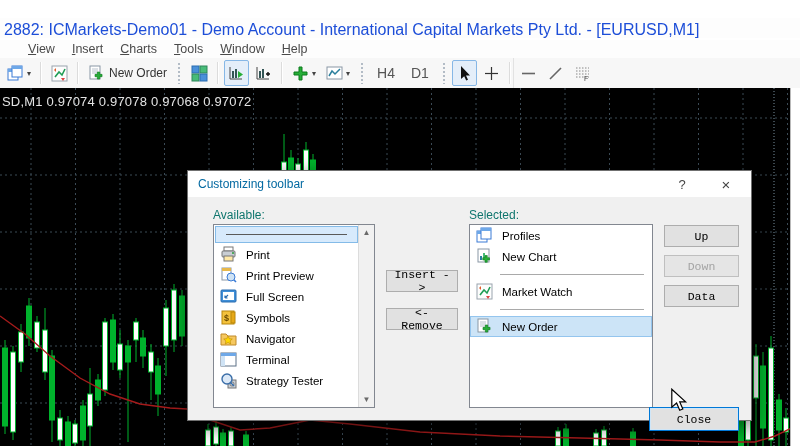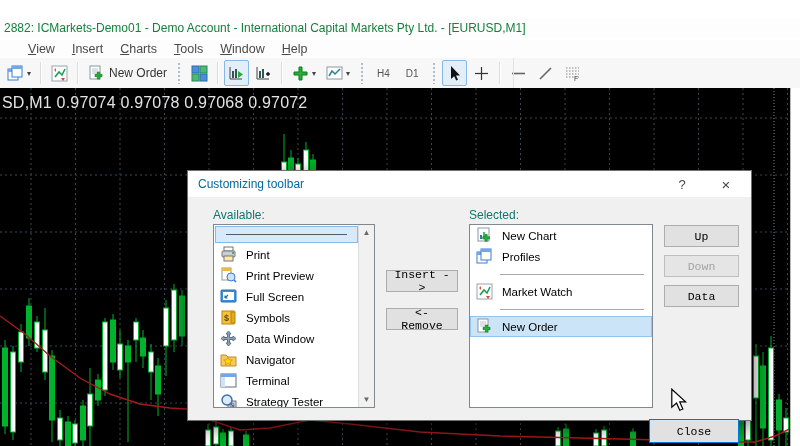--- a/index.html
+++ b/index.html
@@ -1,42 +1,42 @@
 <!DOCTYPE html>
 <html><head>
 <meta charset="utf-8">
 <style>
   html,body{margin:0;padding:0;background:#fff;}
   #app{position:relative;width:800px;height:446px;background:#fff;overflow:hidden;
        font-family:"Liberation Sans","DejaVu Sans",sans-serif;font-size:12px;color:#222;}
 
   
   #titlebar{position:absolute;left:0;top:18px;width:800px;height:20px;background:#fdfdfd;}
-  #title-text{position:absolute;left:4px;top:3px;color:#15803d;font-size:12px;white-space:nowrap;}
+  #title-text{position:absolute;left:4px;top:3px;color:#1d4ed8;font-size:16px;white-space:nowrap;}
   #menubar{position:absolute;left:0;top:40px;width:800px;height:18px;background:#fdfdfd;display:flex;align-items:center;padding-left:28px;box-sizing:border-box;}
   .menu-item{margin-right:17px;color:#4a4a4a;font-size:12.5px;cursor:default;}
   .menu-item u{text-decoration:underline;}
 
   
   #toolbar{position:absolute;left:0;top:58px;width:800px;height:30px;background:#f7f7f7;display:flex;align-items:center;box-sizing:border-box;padding-left:2px;}
   #toolbar-end{position:absolute;left:513px;top:58px;width:1px;height:30px;background:#e2e2e2;}
   .tbtn{display:flex;align-items:center;height:24px;padding:0 3px;border:1px solid transparent;border-radius:2px;background:transparent;margin:0 1px;}
   .tbtn.pressed{background:#e4eef9;border-color:#86b7e6;}
   .tbtn .lbl{margin-left:4px;font-size:12px;color:#333;}
   .tbtn .dd{margin-left:3px;font-size:8px;color:#444;}
-  .tbtn-text{font-size:10px;color:#555;padding:0 6px;height:24px;display:flex;align-items:center;border:1px solid transparent;margin:0 1px;}
+  .tbtn-text{font-size:14px;color:#555;padding:0 6px;height:24px;display:flex;align-items:center;border:1px solid transparent;margin:0 1px;}
   .tsep{width:1px;height:22px;background:#dcdcdc;border-right:1px solid #fff;margin:0 4px;}
   .thandle{width:4px;height:22px;margin:0 5px;background-image:radial-gradient(#b3bcc6 1px,transparent 1.2px);background-size:4px 4px;}
   .icn{width:17px;height:17px;display:inline-block;line-height:0;}
   .icn svg{width:17px;height:17px;}
 
   
   #chart{position:absolute;left:0;top:88px;width:790px;height:358px;background:#000;}
   #chart svg{position:absolute;left:0;top:0;}
-  #ohlc-label{position:absolute;left:2px;top:6px;color:#e3e3e3;font-size:16px;letter-spacing:.2px;}
+  #ohlc-label{position:absolute;left:2px;top:6px;color:#e3e3e3;font-size:13px;letter-spacing:.2px;}
   #right-strip{position:absolute;left:790px;top:88px;width:10px;height:358px;background:#fff;border-left:1px solid #b9b9b9;}
 
   
   #dialog{position:absolute;left:187px;top:170px;width:565px;height:251px;background:#f0f0f0;
           border:1px solid #707070;box-shadow:2px 6px 18px rgba(0,0,0,.55);box-sizing:border-box;}
   #dialog-titlebar{position:absolute;left:0;top:0;width:100%;height:26px;background:#fff;display:flex;align-items:center;}
   #dialog-title{margin-left:10px;font-size:12px;color:#0369a1;}
   #dialog-help,#dialog-close{position:absolute;top:0;width:34px;height:26px;display:flex;align-items:center;justify-content:center;color:#444;font-size:13px;}
   #dialog-help{right:52px;}
   #dialog-close{right:8px;font-size:15px;}
@@ -58,21 +58,21 @@
   .scroll-up{top:0;} .scroll-down{bottom:0;}
   .win-btn{position:absolute;background:#e1e1e1;border:1px solid #adadad;font-size:11.5px;color:#000;
            display:flex;align-items:center;justify-content:center;box-sizing:border-box;font-family:Liberation Mono, monospace;}
   .win-btn.disabled{color:#a4a4a4;background:#e5e5e5;border-color:#bfbfbf;}
   .win-btn.default{border:1px solid #0078d7;box-shadow:inset 0 0 0 1px #cfe6f8;}
   #btn-insert{left:198px;top:99px;width:72px;height:22px;}
   #btn-remove{left:198px;top:137px;width:72px;height:22px;}
   #btn-up{left:476px;top:54px;width:75px;height:22px;}
   #btn-down{left:476px;top:84px;width:75px;height:22px;}
   #btn-reset{left:476px;top:114px;width:75px;height:22px;}
-  #btn-close{left:461px;top:232px;width:90px;height:24px;margin-top:16px;}
+  #btn-close{left:461px;top:220px;width:90px;height:24px;margin-top:16px;}
 
   #mouse-cursor{position:absolute;left:668px;top:388px;width:22px;height:24px;z-index:50;pointer-events:none;}
 </style>
 </head>
 <body>
 
 <div id="app">
 
   <div id="titlebar">
     <div id="title-text">2882: ICMarkets-Demo01 - Demo Account - International Capital Markets Pty Ltd. - [EURUSD,M1]</div>
@@ -368,26 +368,20 @@
           <div class="list-row">
             <span class="icn"><svg viewBox="0 0 17 17">
                 <rect x="2" y="2" width="12" height="13" fill="#f4c23c" stroke="#b8860b"></rect>
                 <rect x="11" y="3" width="4" height="11" fill="#e6a817" stroke="#b8860b"></rect>
                 <text x="4" y="12" font-size="9" fill="#6b4b00" font-weight="bold">$</text>
               </svg></span>
             <span>Symbols</span>
           </div>
           <div class="list-row">
             <span class="icn"><svg viewBox="0 0 17 17">
-                <path d="M8.5 1 L11 4 H9.5 V7.5 H13 V6 L16 8.5 L13 11 V9.5 H9.5 V13 H11 L8.5 16 L6 13 H7.5 V9.5 H4 V11 L1 8.5 L4 6 V7.5 H7.5 V4 H6 Z" fill="#8fa3b8" stroke="#5c7186"></path>
-              </svg></span>
-            <span>Data Window</span>
-          </div>
-          <div class="list-row">
-            <span class="icn"><svg viewBox="0 0 17 17">
                 <path d="M1 4 h5 l2 2 h8 v9 H1 Z" fill="#f6c85f" stroke="#c08a2d"></path>
                 <path d="M8 6 l1.3 2.7 3 .3 -2.2 2 .6 3 -2.7 -1.6 -2.7 1.6 .6 -3 -2.2 -2 3 -.3 Z" fill="#ffd700" stroke="#b8860b" stroke-width=".6"></path>
               </svg></span>
             <span>Navigator</span>
           </div>
           <div class="list-row">
             <span class="icn"><svg viewBox="0 0 17 17">
                 <rect x="1" y="2" width="15" height="13" fill="#fff" stroke="#5c7186"></rect>
                 <rect x="1" y="2" width="15" height="3" fill="#6ea8e8"></rect>
                 <rect x="1" y="5" width="4" height="10" fill="#cfe3f5"></rect>
@@ -407,35 +401,35 @@
       <div class="scrollbar">
         <div class="scroll-arrow scroll-up">▲</div>
         <div class="scroll-arrow scroll-down">▼</div>
       </div>
     </div>
 
     <div id="selected-list" class="listbox">
       <div class="list-inner">
           <div class="list-row">
             <span class="icn"><svg viewBox="0 0 17 17">
+                <rect x="1" y="4" width="10" height="11" fill="#fff" stroke="#3a7bd5"></rect>
+                <rect x="1" y="4" width="10" height="3" fill="#6ea8e8"></rect>
+                <rect x="5" y="1" width="10" height="11" fill="#fff" stroke="#3a7bd5"></rect>
+                <rect x="5" y="1" width="10" height="3" fill="#6ea8e8"></rect>
+              </svg></span>
+            <span>Profiles</span>
+          </div>
+          <div class="list-row">
+            <span class="icn"><svg viewBox="0 0 17 17">
                 <rect x="2" y="1" width="11" height="13" fill="#fff" stroke="#8a97a5"></rect>
                 <rect x="4" y="8" width="2" height="4" fill="#2a7f9d"></rect>
                 <rect x="7" y="5" width="2" height="7" fill="#48bb78"></rect>
                 <path d="M10 8 h3 v3 h3 v3 h-3 v3 h-3 v-3 h-3 v-3 h3 z" transform="scale(.75) translate(2,2)" fill="#27ae38" stroke="#0c7a1c" stroke-width=".8"></path>
               </svg></span>
             <span>New Chart</span>
-          </div>
-          <div class="list-row">
-            <span class="icn"><svg viewBox="0 0 17 17">
-                <rect x="1" y="4" width="10" height="11" fill="#fff" stroke="#3a7bd5"></rect>
-                <rect x="1" y="4" width="10" height="3" fill="#6ea8e8"></rect>
-                <rect x="5" y="1" width="10" height="11" fill="#fff" stroke="#3a7bd5"></rect>
-                <rect x="5" y="1" width="10" height="3" fill="#6ea8e8"></rect>
-              </svg></span>
-            <span>Profiles</span>
           </div>
           <div class="divider-row">
             <div class="line"></div>
           </div>
           <div class="list-row">
             <span class="icn"><svg viewBox="0 0 17 17">
                 <rect x="1" y="1" width="15" height="15" fill="#fdfdfd" stroke="#9aa4ae"></rect>
                 <path d="M4 12 L8 7 L11 10 L14 4" stroke="#1f9d55" fill="none" stroke-width="1.6"></path>
                 <path d="M10 13 l4 0 l-2 3 z" fill="#d44"></path>
                 <path d="M5 3 l0 4 l-2 -2 z" fill="#e05c2a"></path>

